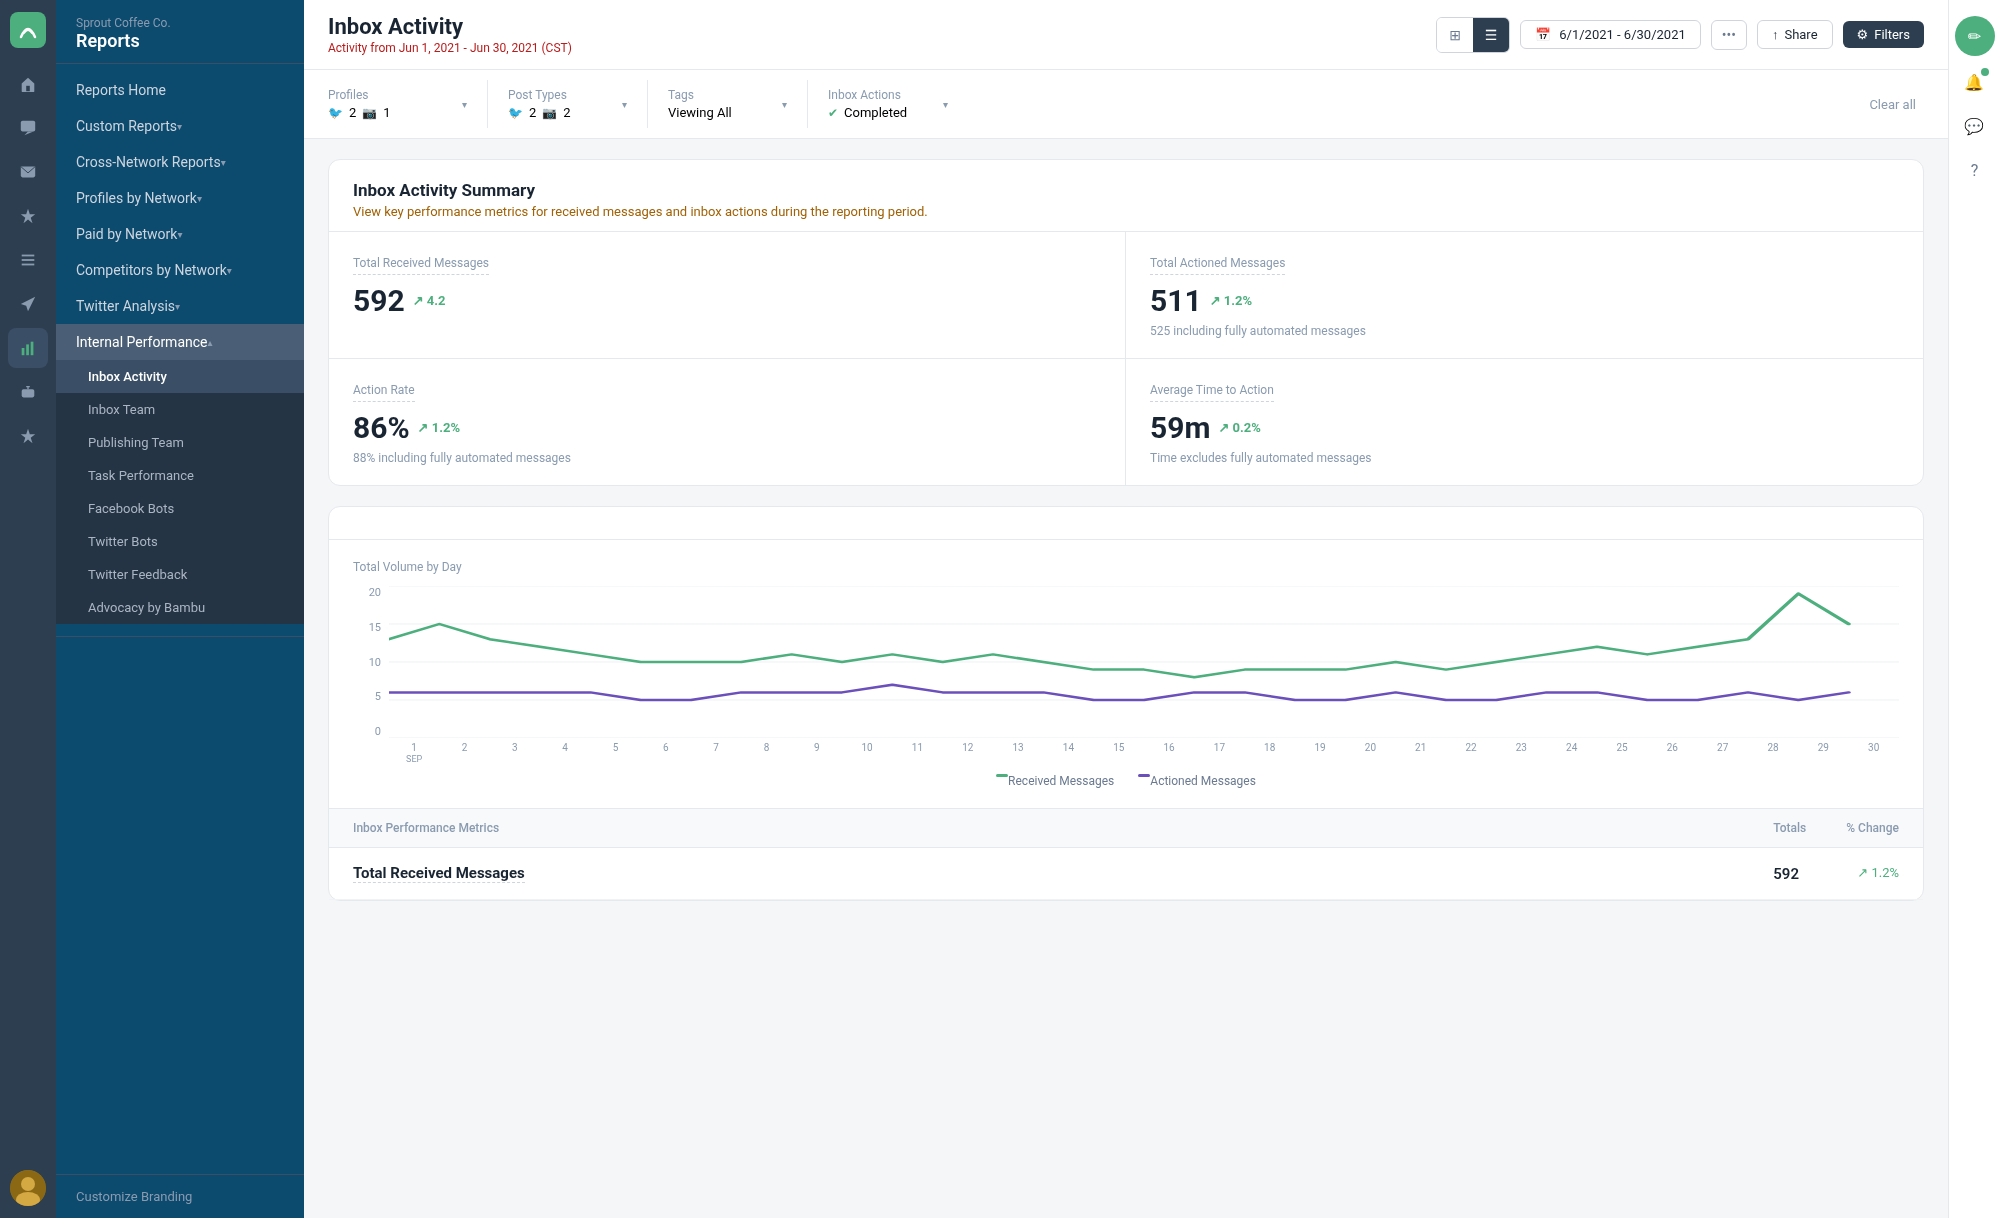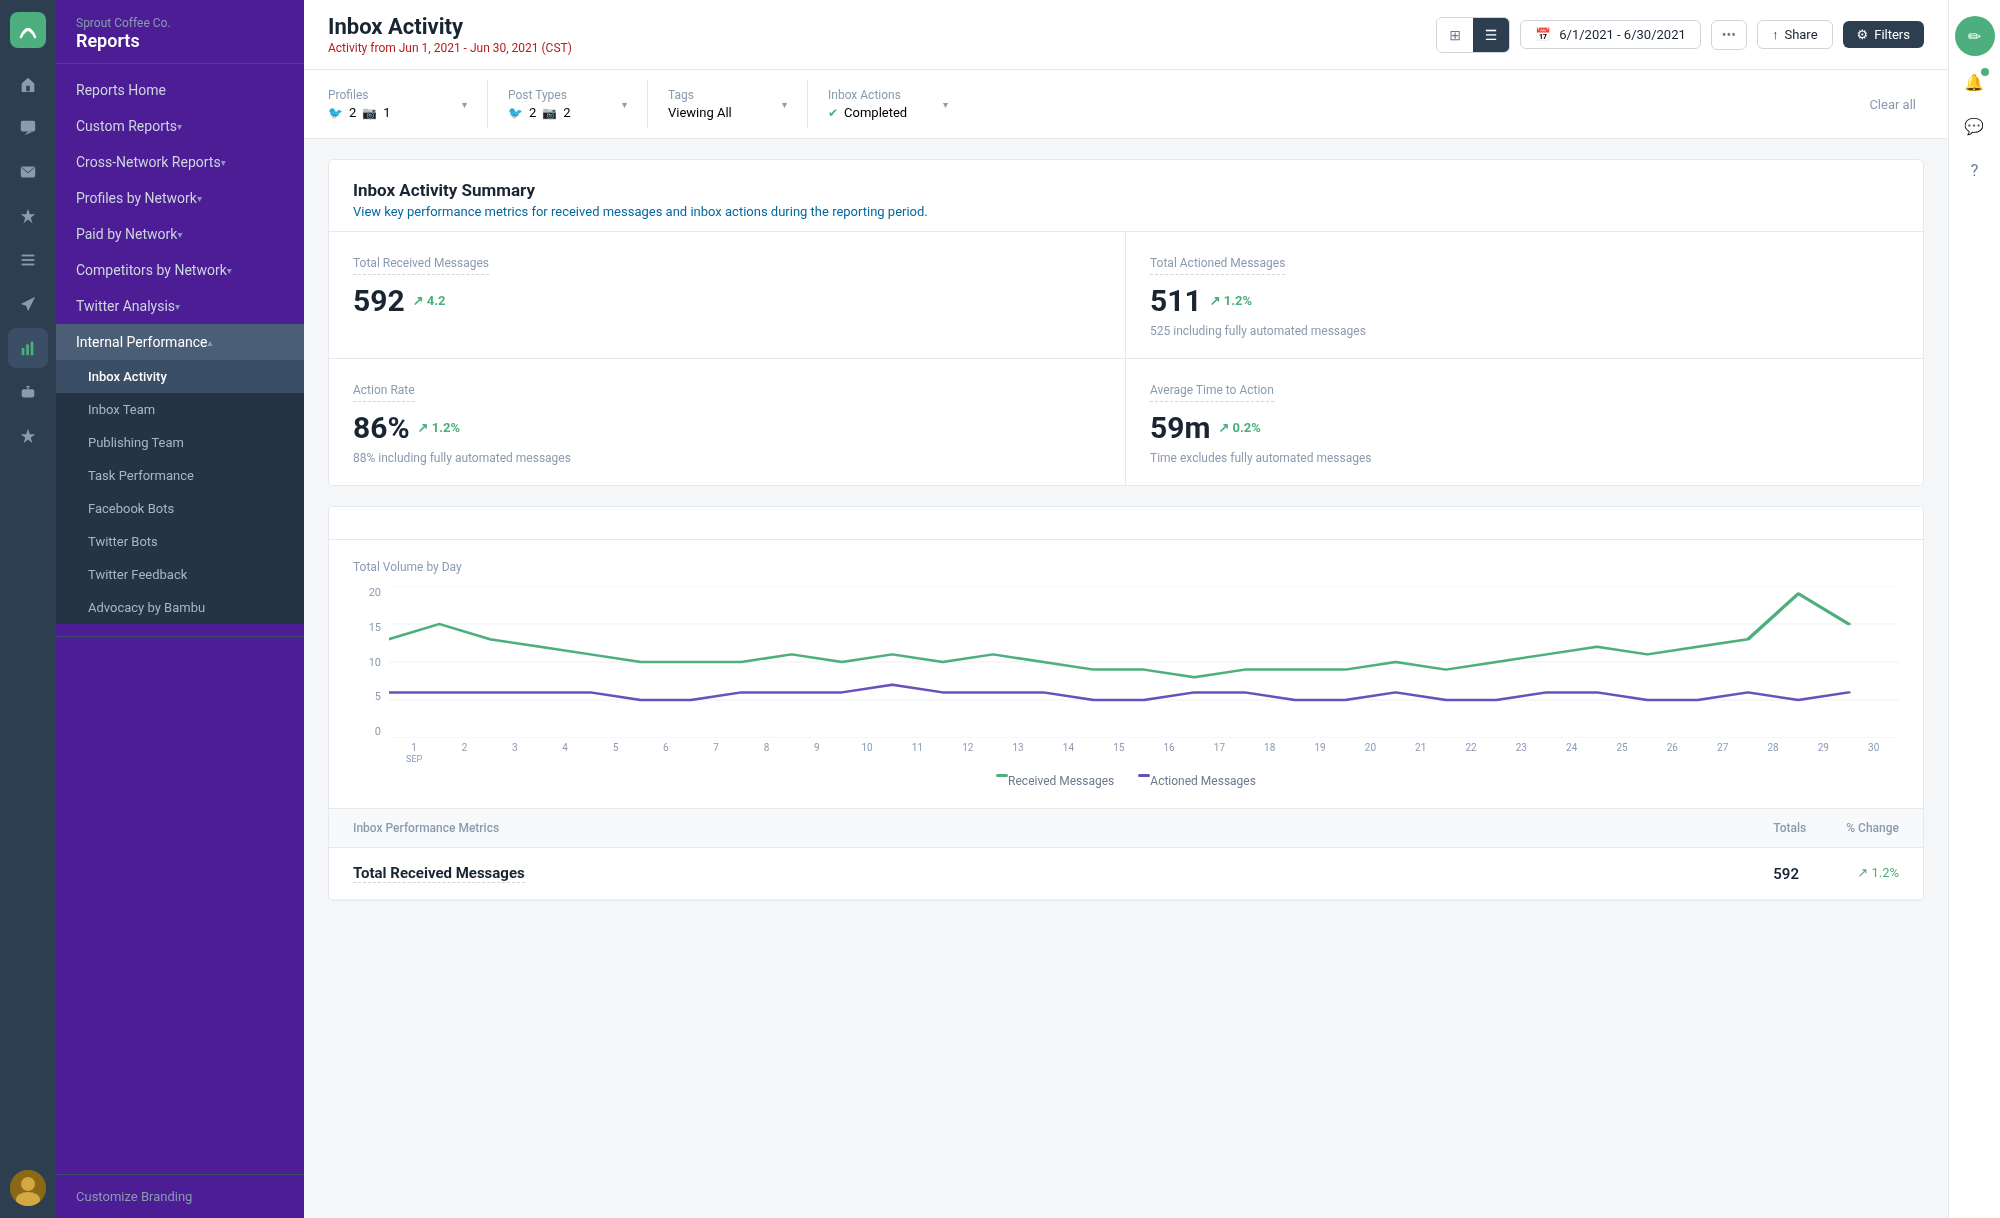--- a/index.html
+++ b/index.html
@@ -28,21 +28,21 @@
     .icon-rail .rail-icon.active { background: #3a4f65; color: #4caf7d; }
     .icon-rail .spacer { flex: 1; }
     .icon-rail .avatar {
       width: 36px; height: 36px; border-radius: 50%; background: #8B6914;
       overflow: hidden; display: flex; align-items: center; justify-content: center;
     }
 
     
     .sidebar {
       width: 248px;
-      background: #4c1d95;
+      background: #0c4a6e;
       color: #cdd5df;
       display: flex;
       flex-direction: column;
       flex-shrink: 0;
       overflow-y: auto;
     }
     .sidebar-header {
       padding: 16px 20px 12px;
       border-bottom: 1px solid #3a4f65;
     }
@@ -142,27 +142,27 @@
     .filter-chevron { color: #8a9bb0; font-size: 10px; margin-left: auto; }
     .clear-all { margin-left: auto; color: #8a9bb0; font-size: 13px; cursor: pointer; padding: 8px; }
 
     
     .content {
       flex: 1; overflow-y: auto; padding: 20px 24px;
     }
 
     
     .card {
-      background: #fff; border-radius: 5px; border: 1px solid #e5e8ec; margin-bottom: 20px;
+      background: #fff; border-radius: 12px; border: 1px solid #e5e8ec; margin-bottom: 20px;
     }
     .card-header {
       padding: 20px 24px 12px; border-bottom: 1px solid #e5e8ec;
     }
     .card-title { font-size: 17px; font-weight: 700; color: #1a2533; }
-    .card-desc { font-size: 13px; color: #0369a1; margin-top: 4px; }
+    .card-desc { font-size: 13px; color: #a16207; margin-top: 4px; }
 
     
     .summary-grid {
       display: grid; grid-template-columns: 1fr 1fr; 
     }
     .summary-cell {
       padding: 20px 24px; border-right: 1px solid #e5e8ec; border-bottom: 1px solid #e5e8ec;
     }
     .summary-cell:nth-child(2) { border-right: none; }
     .summary-cell:nth-child(3) { border-right: 1px solid #e5e8ec; border-bottom: none; }

